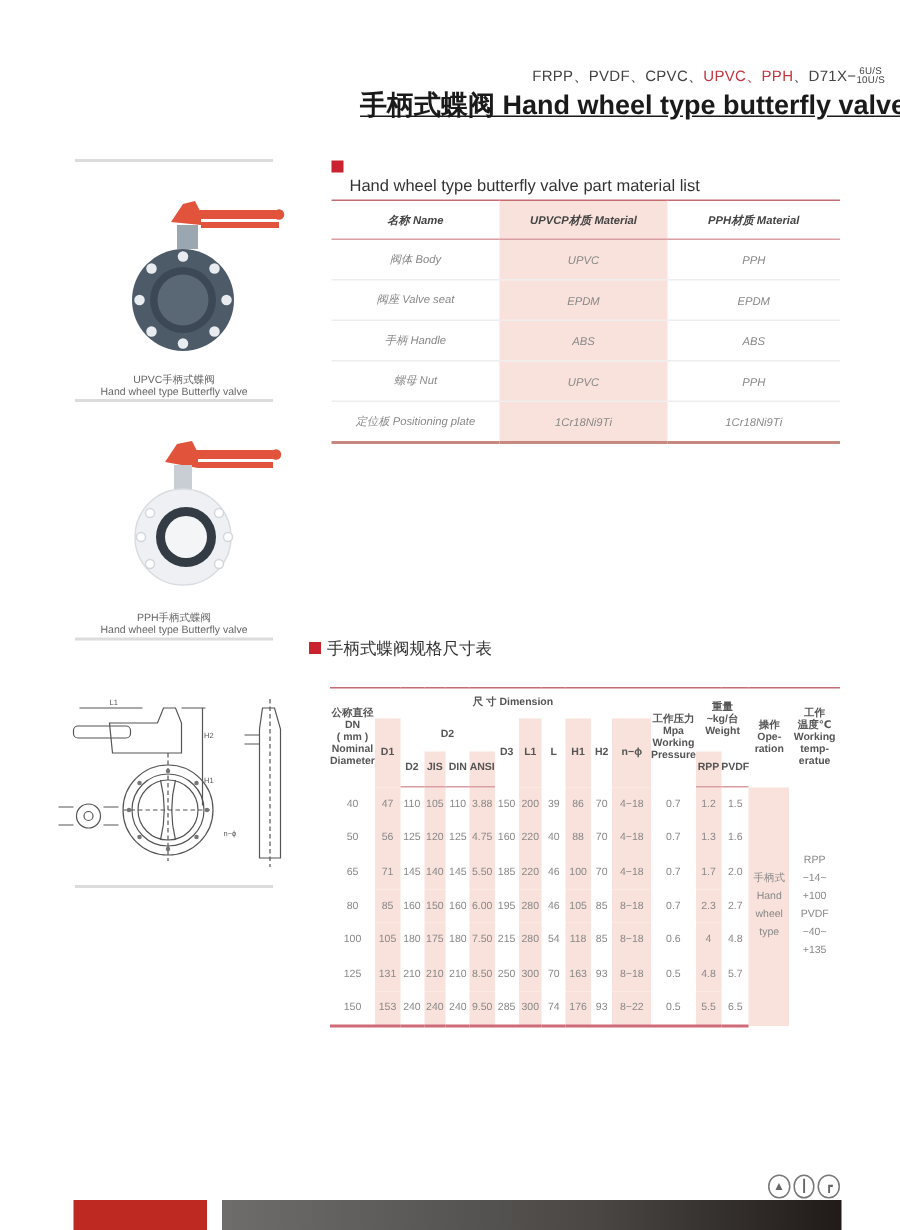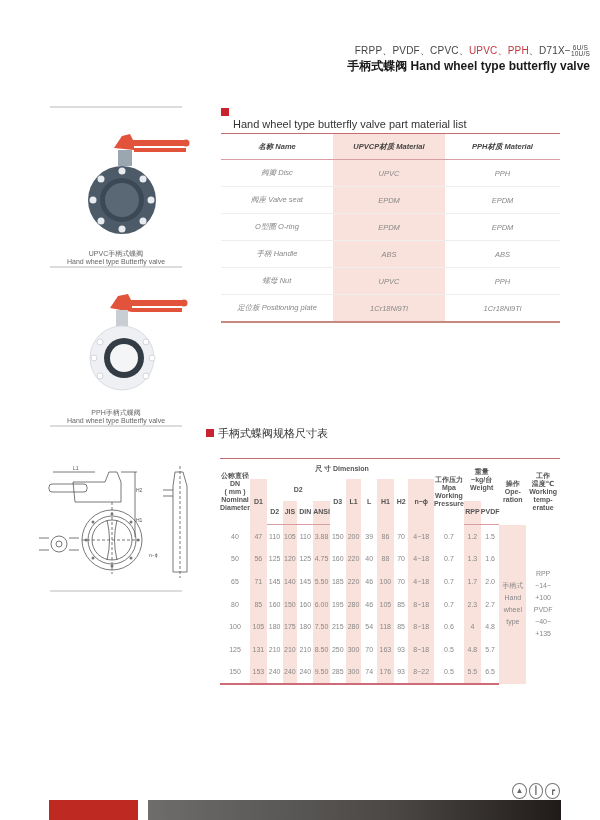--- a/index.html
+++ b/index.html
@@ -1,21 +1,21 @@
 <!DOCTYPE html>
 <html><head>
 <meta charset="utf-8">
 <style>
   html,body{margin:0;padding:0;background:#fff;}
   body{width:600px;height:820px;position:relative;overflow:hidden;font-family:"Liberation Sans","DejaVu Sans",sans-serif;color:#333;}
   .abs{position:absolute;}
   .subtitle{left:340px;top:44px;width:250px;text-align:right;font-size:10px;color:#444;letter-spacing:0.2px;white-space:nowrap;}
   .subtitle .red{color:#c0373f;}
   .subtitle .frac{display:inline-block;vertical-align:middle;font-size:6.5px;line-height:6px;text-align:center;}
-  .title{left:240px;top:58px;width:350px;text-align:right;font-size:12px;font-weight:bold;color:#1a1a1a;white-space:nowrap;}
+  .title{left:240px;top:58px;width:350px;text-align:right;font-size:18px;font-weight:bold;color:#1a1a1a;white-space:nowrap;text-decoration:underline;}
   .sec-head{font-size:11px;color:#333;line-height:12px;}
   .sec-head .sq{display:inline-block;width:8px;height:8px;background:#c9232f;margin-right:4px;vertical-align:0px;}
   .sec-head .en{padding-left:12px;display:block;font-size:11px;color:#333;}
   table{border-collapse:collapse;}
   .mat{left:221px;top:133px;width:339px;}
   .mat td,.mat th{height:26px;text-align:center;font-size:7.5px;color:#888;border-bottom:1px solid #eee;padding:0;font-style:italic;}
   .mat th{font-weight:bold;color:#444;height:25px;border-top:1.5px solid #c56b72;border-bottom:1.5px solid #d99ea2;}
   .mat tr:last-child td{border-bottom:2px solid #c5897f;}
   .mat .pk{background:#f9e2dc;margin-left:29px;}
   .spec{left:220px;top:458px;width:340px;}
@@ -141,31 +141,26 @@
 <table class="abs mat">
   <thead>
     <tr>
       <th style="width:112px">名称 Name</th>
       <th class="pk" style="width:112px">UPVCP材质 Material</th>
       <th style="width:115px">PPH材质 Material</th>
     </tr>
   </thead>
   <tbody>
     <tr>
-        <td>阀瓣 Disc</td>
+        <td>阀体 Body</td>
         <td class="pk">UPVC</td>
         <td>PPH</td>
       </tr>
     <tr>
         <td>阀座 Valve seat</td>
-        <td class="pk">EPDM</td>
-        <td>EPDM</td>
-      </tr>
-    <tr>
-        <td>O型圈 O-ring</td>
         <td class="pk">EPDM</td>
         <td>EPDM</td>
       </tr>
     <tr>
         <td>手柄 Handle</td>
         <td class="pk">ABS</td>
         <td>ABS</td>
       </tr>
     <tr>
         <td>螺母 Nut</td>

